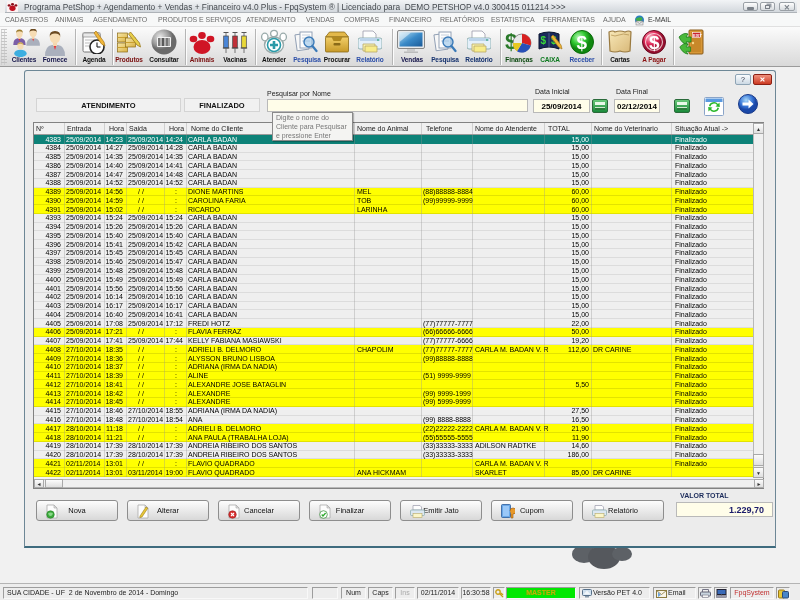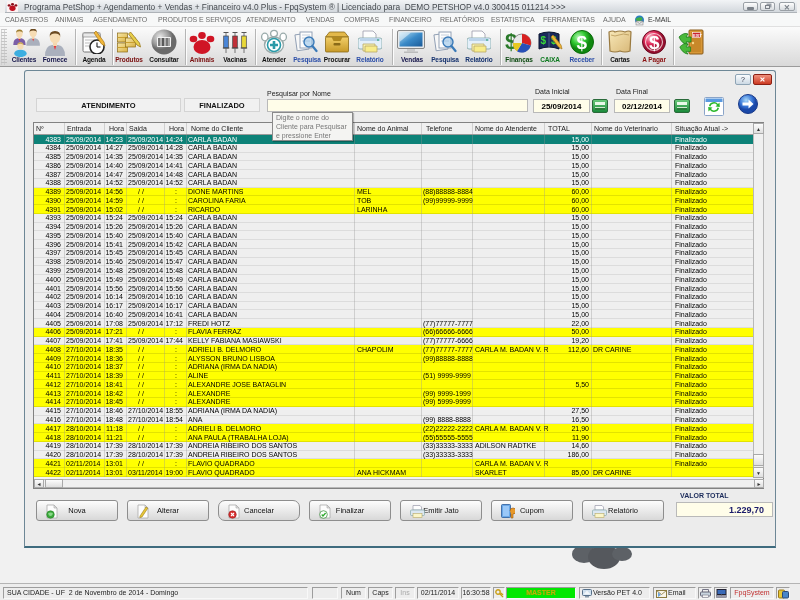--- a/index.html
+++ b/index.html
@@ -375,21 +375,21 @@
   <div class="abs tabcell" style="left:11px;width:145px;">ATENDIMENTO</div>
   <div class="abs tabcell" style="left:159px;width:76px;">FINALIZADO</div>
 
   <span class="abs lbl" style="left:242px;top:19px;">Pesquisar por Nome</span>
   <div class="abs yinput" style="left:242px;top:28px;width:261px;height:13px;"></div>
 
   <span class="abs lbl" style="left:510px;top:17px;">Data Inicial</span>
   <div class="abs yinput" style="left:508px;top:28px;width:57px;height:14px;text-align:center;font-size:8px;font-weight:bold;line-height:13px;">25/09/2014</div>
   <div class="abs calb" style="left:567px;top:28px;"></div>
   <span class="abs lbl" style="left:591px;top:17px;">Data Final</span>
-  <div class="abs yinput" style="left:589px;top:28px;width:56px;height:14px;text-align:center;font-size:8px;font-weight:bold;line-height:13px;">02/12/2014</div>
+  <div class="abs yinput" style="left:589px;top:28px;width:46px;height:14px;text-align:center;font-size:8px;font-weight:bold;line-height:13px;">02/12/2014</div>
   <div class="abs calb" style="left:649px;top:28px;"></div>
 
   <svg class="abs" style="left:679px;top:26px" width="20" height="19" viewBox="0 0 20 19">
       <rect x="0.5" y="0.5" width="19" height="18" rx="1" fill="#fff" stroke="#8aa4c8" stroke-width="1"></rect>
       <rect x="1.5" y="1.5" width="17" height="3.5" fill="#5a9ae0"></rect>
       <path d="M5 9 A5 4.5 0 0 1 14 7 L15.5 5.5 L15.8 10 L11.5 9.5 L13 8 A3.5 3 0 0 0 6.5 9.5 Z" fill="#2ab82a"></path>
       <path d="M15 11 A5 4.5 0 0 1 6 13 L4.5 14.5 L4.2 10 L8.5 10.5 L7 12 A3.5 3 0 0 0 13.5 10.5 Z" fill="#2ab82a"></path>
     </svg>
   <svg class="abs" style="left:713px;top:23px" width="20" height="20" viewBox="0 0 20 20">
       <defs>
@@ -859,21 +859,21 @@
         <path d="M1 1 h7 l3 3 v10 h-10 Z" fill="#fdfdfd" stroke="#aaa" stroke-width="0.8"></path>
         <path d="M8 1 l3 3 h-3 Z" fill="#e0e0e0" stroke="#aaa" stroke-width="0.6"></path>
         <circle cx="4.5" cy="10.5" r="3.8" fill="#3aa83a" stroke="#1a7a1a" stroke-width="0.5"></circle>
         <path d="M2 9.5 Q4.5 7.5 7 9.5 Q6 12 4.5 12 Q3 12 2 9.5" fill="#8ad88a"></path>
       </svg>Nova</div>
   <div class="btn" style="left:102px;"><svg style="position:absolute;left:9px;top:3px" width="13" height="15" viewBox="0 0 13 15">
         <path d="M1 1 h7 l3 3 v10 h-10 Z" fill="#fdfdfd" stroke="#aaa" stroke-width="0.8"></path>
         <path d="M8 1 l3 3 h-3 Z" fill="#e0e0e0" stroke="#aaa" stroke-width="0.6"></path>
         <path d="M3 12 L9 3 L10.8 4.2 L5 13 L2.8 13.6 Z" fill="#e8c838" stroke="#9a7a18" stroke-width="0.6"></path>
       </svg>Alterar</div>
-  <div class="btn" style="left:193px;border-radius:7px;"><svg style="position:absolute;left:9px;top:3px" width="13" height="15" viewBox="0 0 13 15">
+  <div class="btn" style="left:193px;"><svg style="position:absolute;left:9px;top:3px" width="13" height="15" viewBox="0 0 13 15">
         <path d="M1 1 h7 l3 3 v10 h-10 Z" fill="#fdfdfd" stroke="#aaa" stroke-width="0.8"></path>
         <path d="M8 1 l3 3 h-3 Z" fill="#e0e0e0" stroke="#aaa" stroke-width="0.6"></path>
         <circle cx="4.5" cy="10.5" r="3.8" fill="#d83030" stroke="#8a1010" stroke-width="0.5"></circle>
         <path d="M3 9 l3 3 M6 9 l-3 3" stroke="#fff" stroke-width="1.1"></path>
       </svg>Cancelar</div>
   <div class="btn" style="left:284px;"><svg style="position:absolute;left:9px;top:3px" width="13" height="15" viewBox="0 0 13 15">
         <path d="M1 1 h7 l3 3 v10 h-10 Z" fill="#fdfdfd" stroke="#aaa" stroke-width="0.8"></path>
         <path d="M8 1 l3 3 h-3 Z" fill="#e0e0e0" stroke="#aaa" stroke-width="0.6"></path>
         <circle cx="4.5" cy="10.5" r="3.8" fill="#fff" stroke="#2a8a2a" stroke-width="0.7"></circle>
         <path d="M2.7 10.5 l1.3 1.5 l2.6 -3" stroke="#2aa82a" stroke-width="1.2" fill="none"></path>

